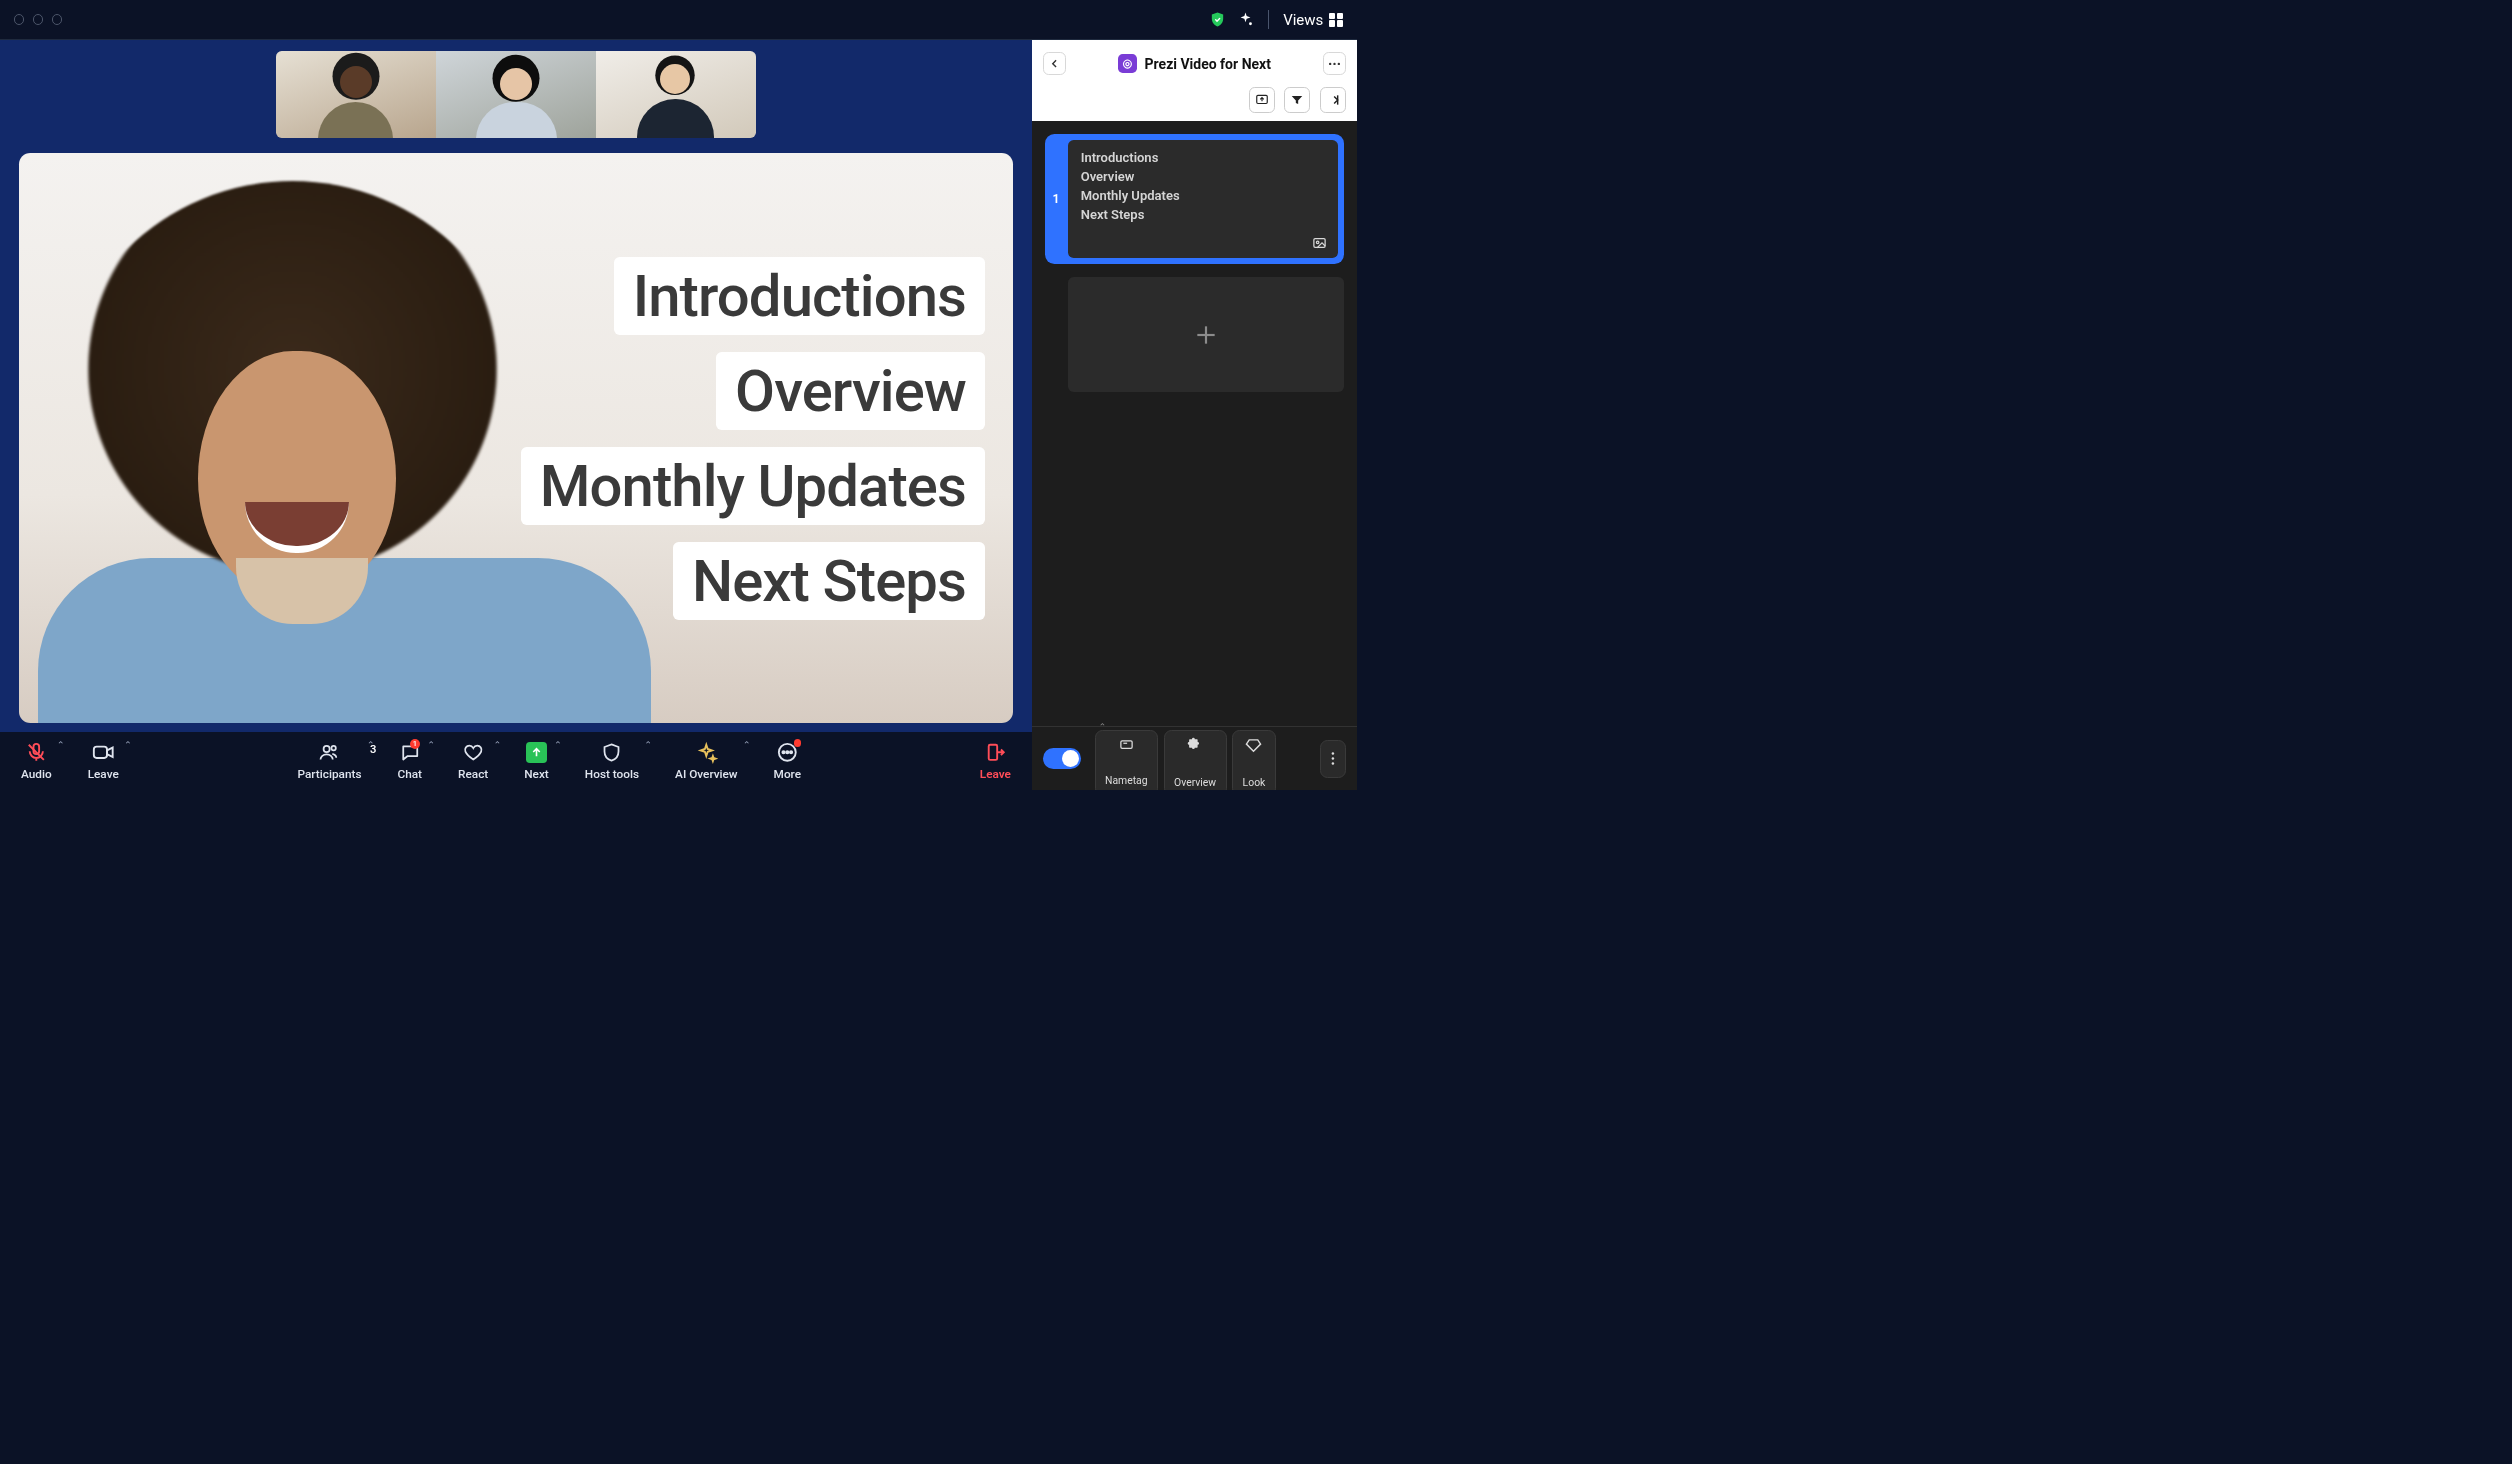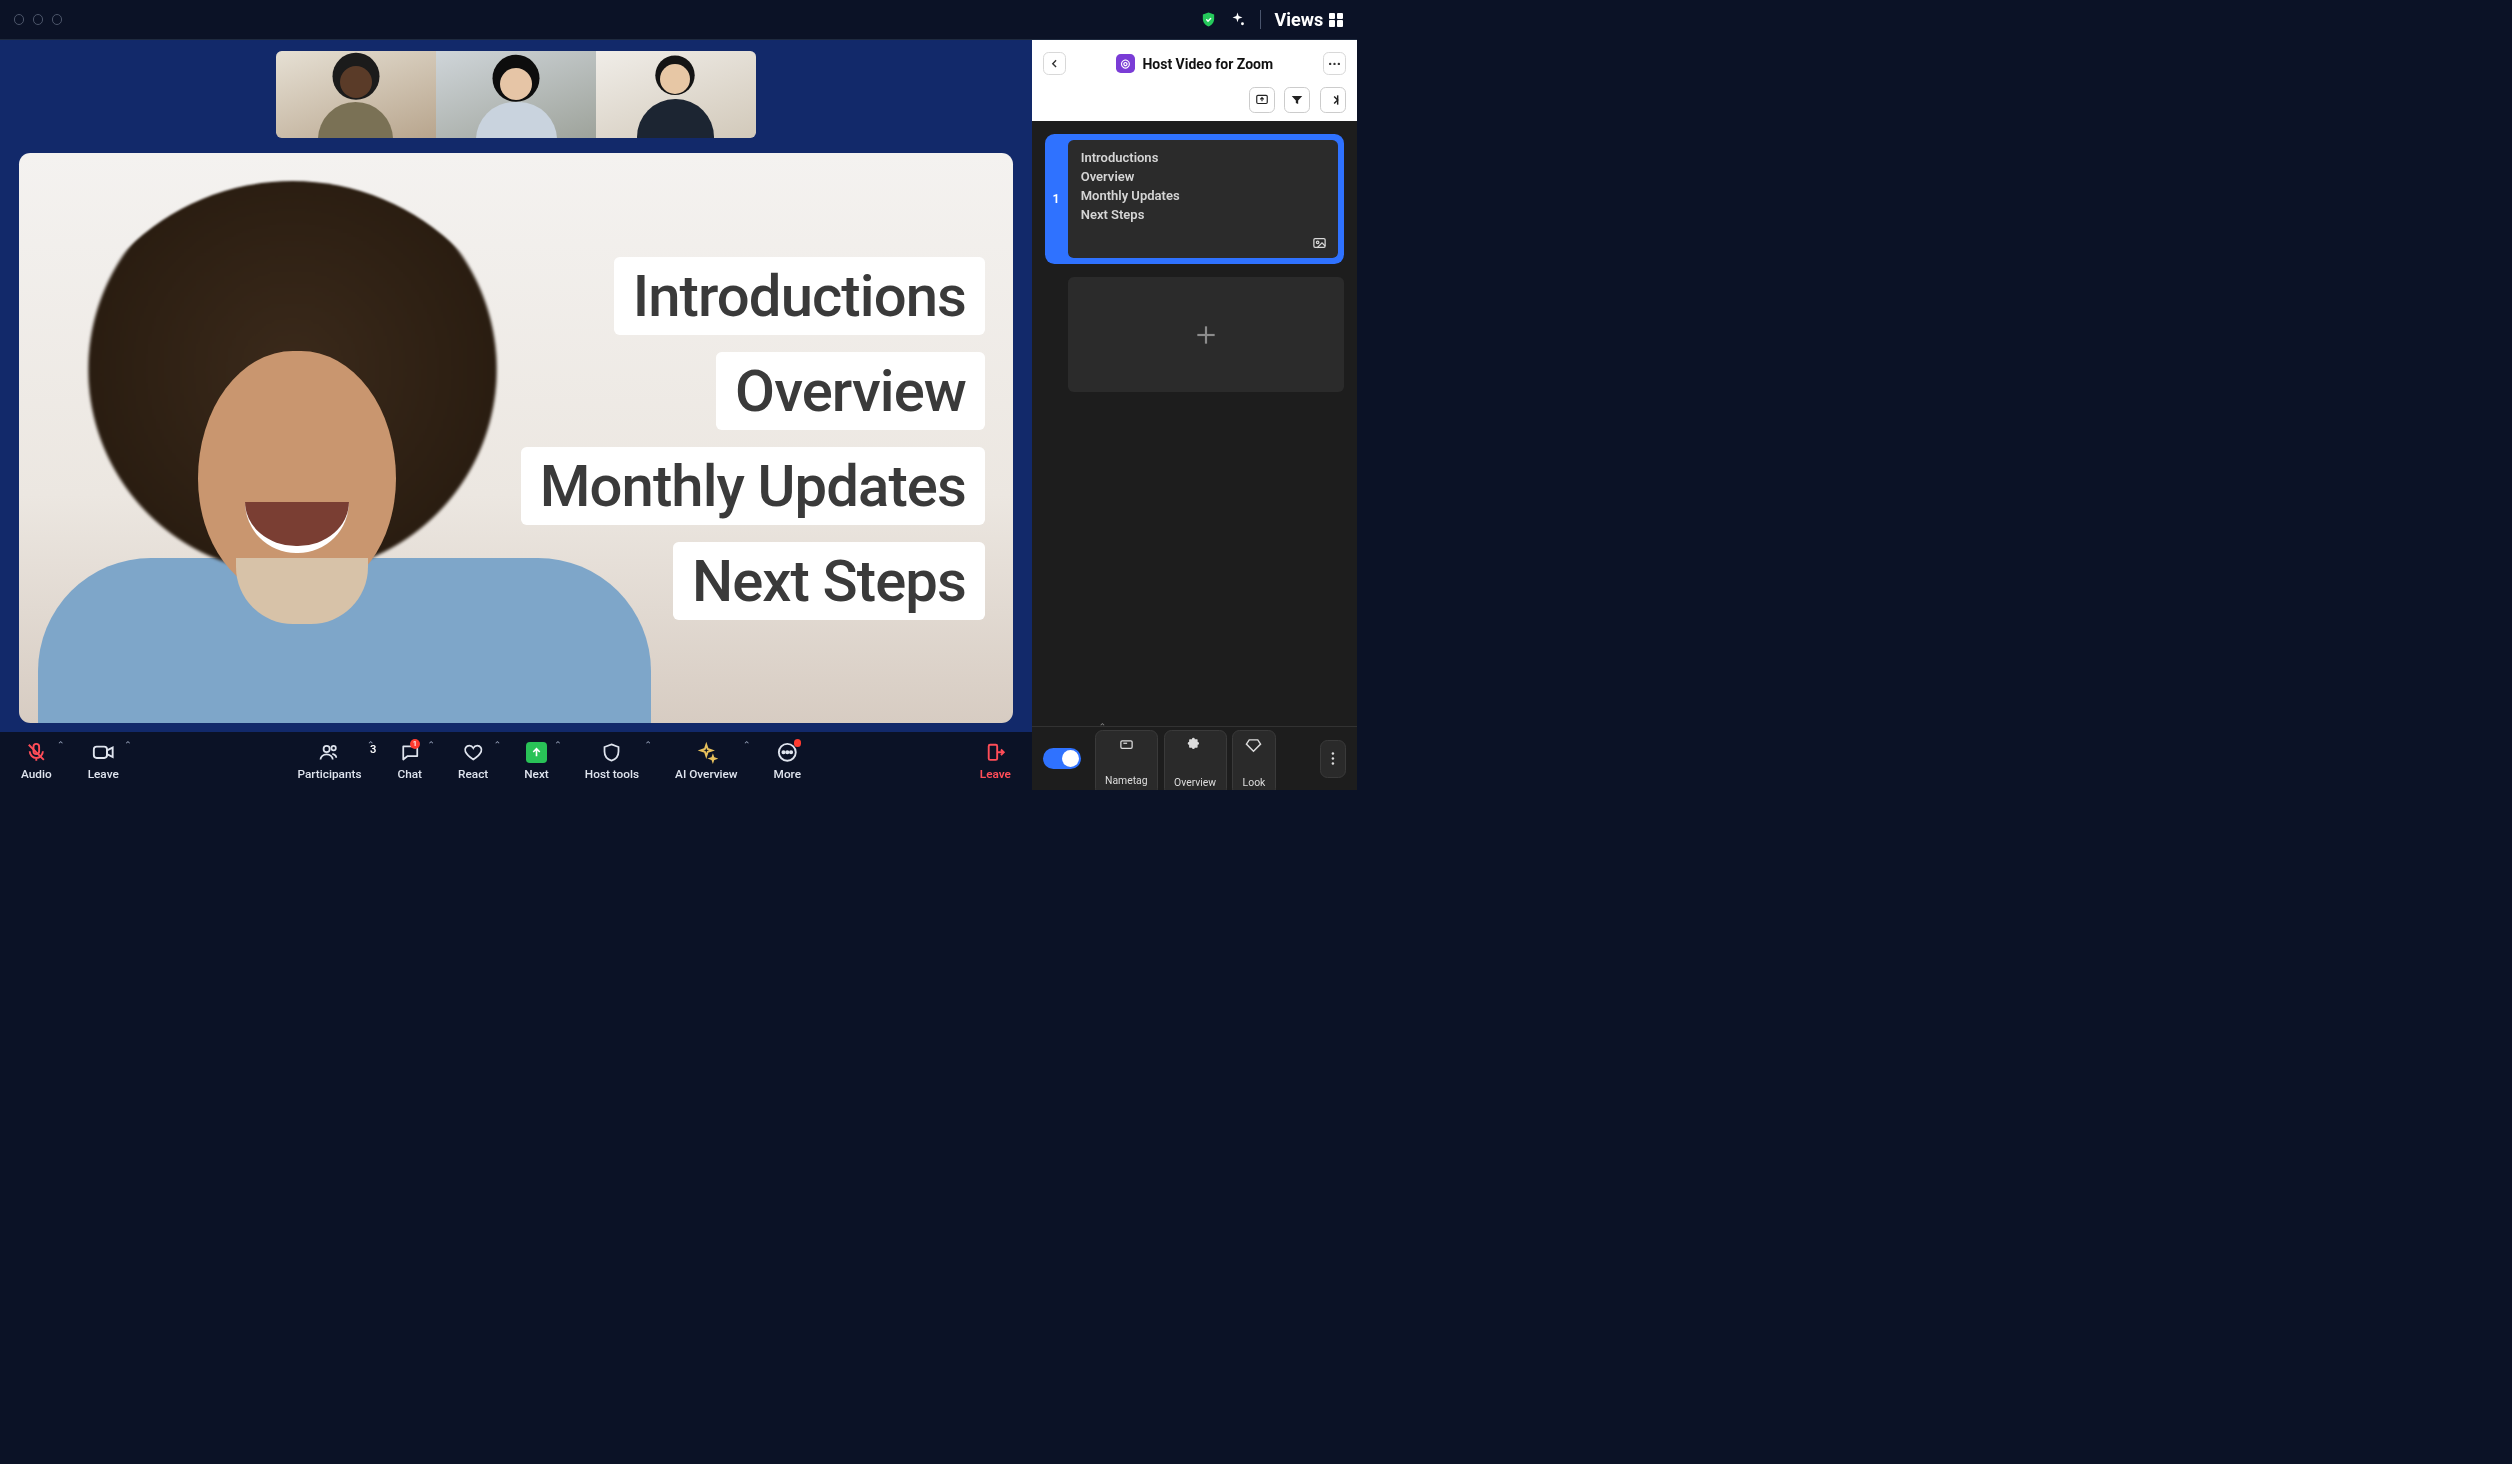--- a/index.html
+++ b/index.html
@@ -20,21 +20,21 @@
   align-items: center;
   padding: 0 14px;
   border-bottom: 0.9px solid #1f2a3e;
 }
 .traffic-lights { display: flex; gap: 8.5px; }
 .traffic { width: 10.4px; height: 10.4px; border-radius: 50%; border: 0.9px solid #4c5569; }
 .titlebar-spacer { flex: 1; }
 .titlebar-right { display: flex; align-items: center; gap: 11.3px; }
 .shield-icon { color: #25c95b; }
 .sparkle-icon { color: #fff; }
-.views-button { display: flex; align-items: center; gap: 5.7px; color: #fff; font-weight: 700; font-size: 18px; }
+.views-button { display: flex; align-items: center; gap: 5.7px; color: #fff; font-weight: 400; font-size: 15px; }
 .grid-icon { width: 14px; height: 14px; display: grid; grid-template-columns: 1fr 1fr; grid-template-rows: 1fr 1fr; gap: 1.9px; }
 .grid-icon i { background: #fff; border-radius: 0.9px; }
 .tb-divider { width: 0.9px; height: 19px; background: #4a556d; margin: 0 2.8px; }
 
 
 .content { display: flex; height: calc(100% - 40px); }
 .meeting-area { flex: 1; display: flex; flex-direction: column; background: #12296a; }
 .side-panel { width: 325px; background: #1d1d1d; display: flex; flex-direction: column; }
 
 
@@ -329,21 +329,21 @@
   <div class="side-panel">
     <div class="sp-header">
       <div class="sp-h-row1">
         <div class="sp-back">
           <svg width="11.3" height="11.3" viewBox="0 0 24 24" fill="none" stroke="currentColor" stroke-width="3">
               <path d="M15 5l-7 7 7 7"></path>
             </svg>
         </div>
         <div class="sp-title">
           <span class="prezi-logo">◎</span>
-          <span>Host Video for Zoom</span>
+          <span>Prezi Video for Next</span>
         </div>
         <div class="sp-more">
           <svg width="13" height="3.8" viewBox="0 0 24 6" fill="currentColor">
               <circle cx="4" cy="3" r="2.2"></circle>
               <circle cx="12" cy="3" r="2.2"></circle>
               <circle cx="20" cy="3" r="2.2"></circle>
             </svg>
         </div>
       </div>
       <div class="sp-h-row2">

